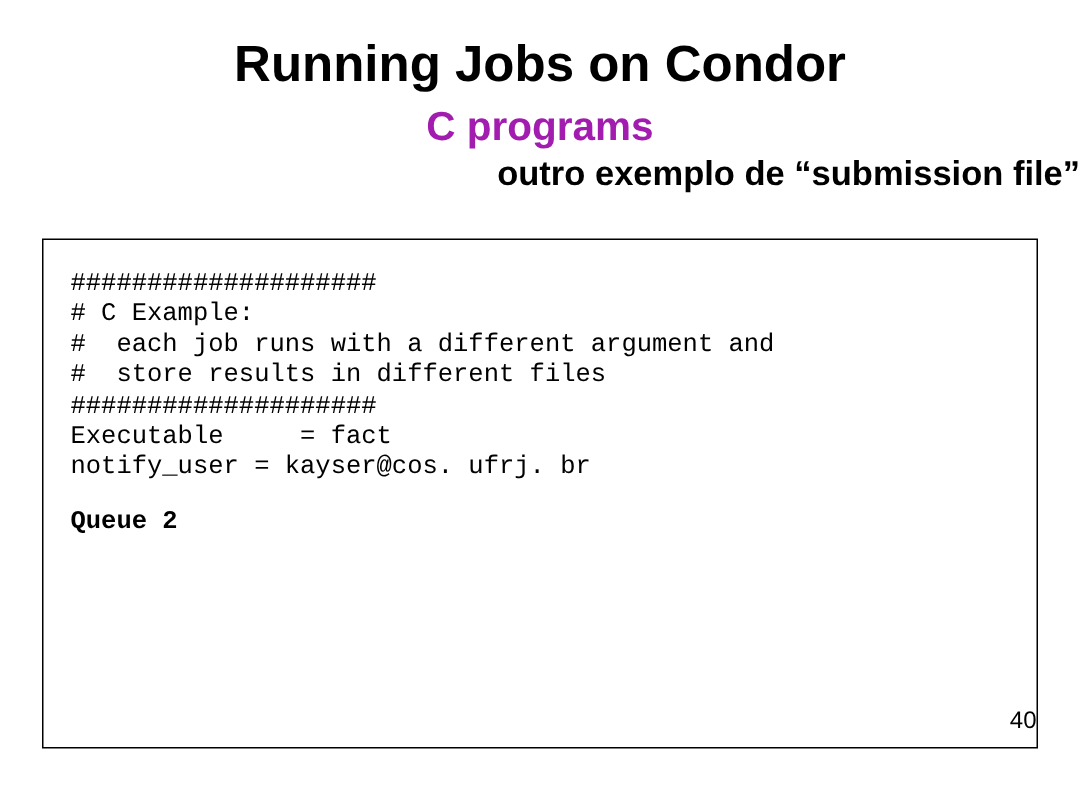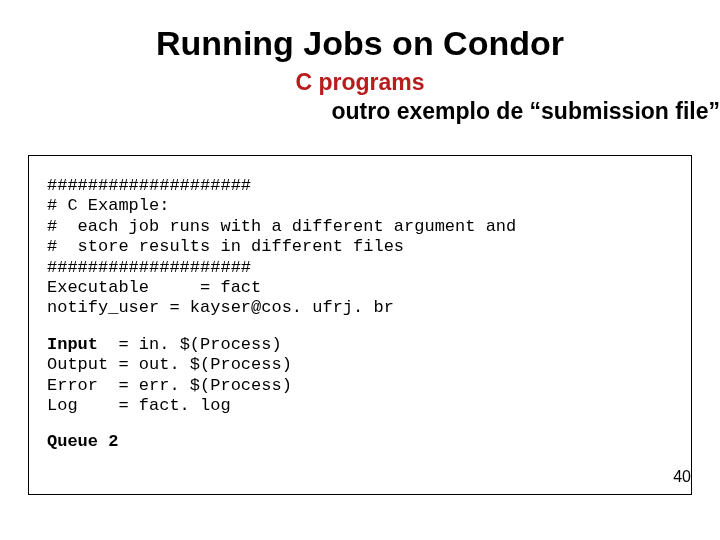--- a/index.html
+++ b/index.html
@@ -12,23 +12,23 @@
     }
     .title {
       text-align: center;
       font-size: 34px;
       font-weight: bold;
       color: #000;
       margin-top: 24px;
     }
     .subtitle1 {
       text-align: center;
-      font-size: 23px;
+      font-size: 27px;
       font-weight: bold;
-      color: #b91c1c;
+      color: #a21caf;
       margin-top: 6px;
     }
     .subtitle2 {
       text-align: right;
       font-size: 23px;
       font-weight: bold;
       color: #000;
       margin-top: 2px;
     }
     .code-box {
@@ -62,19 +62,15 @@
 <div class="subtitle2">outro exemplo de “submission file”</div>
 
 <div class="code-box">
   <div class="code-block mb">####################
 # C Example:
 #  each job runs with a different argument and
 #  store results in different files
 ####################
 Executable     = fact
 notify_user = kayser@cos. ufrj. br</div>
-  <div class="code-block mb"><span class="bold">Input</span><span>  = in. $(Process)</span>
-<span>Output = out. $(Process)
-Error  = err. $(Process)
-Log    = fact. log</span></div>
   <div class="code-block bold">Queue 2</div>
   <div class="page-num">40</div>
 </div>
 
 </body></html>

